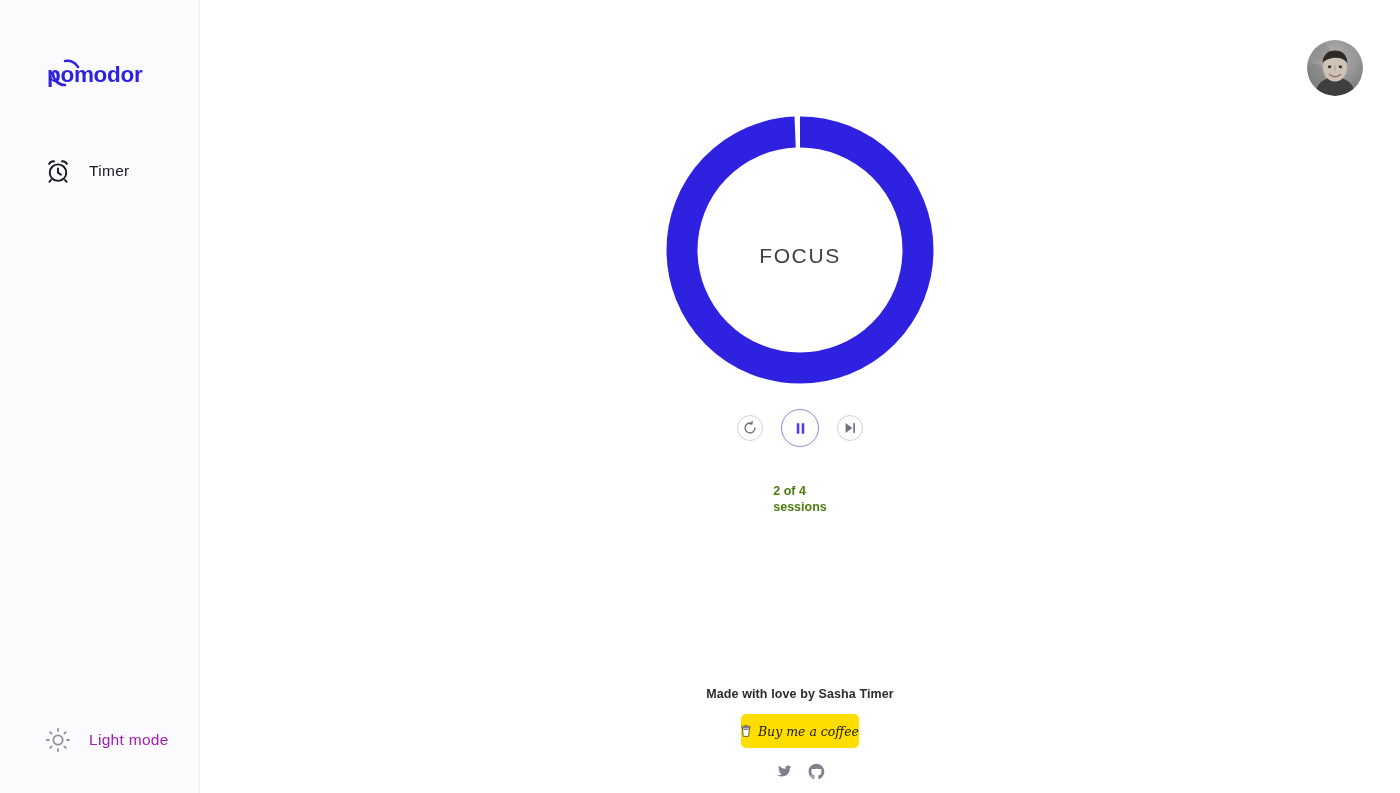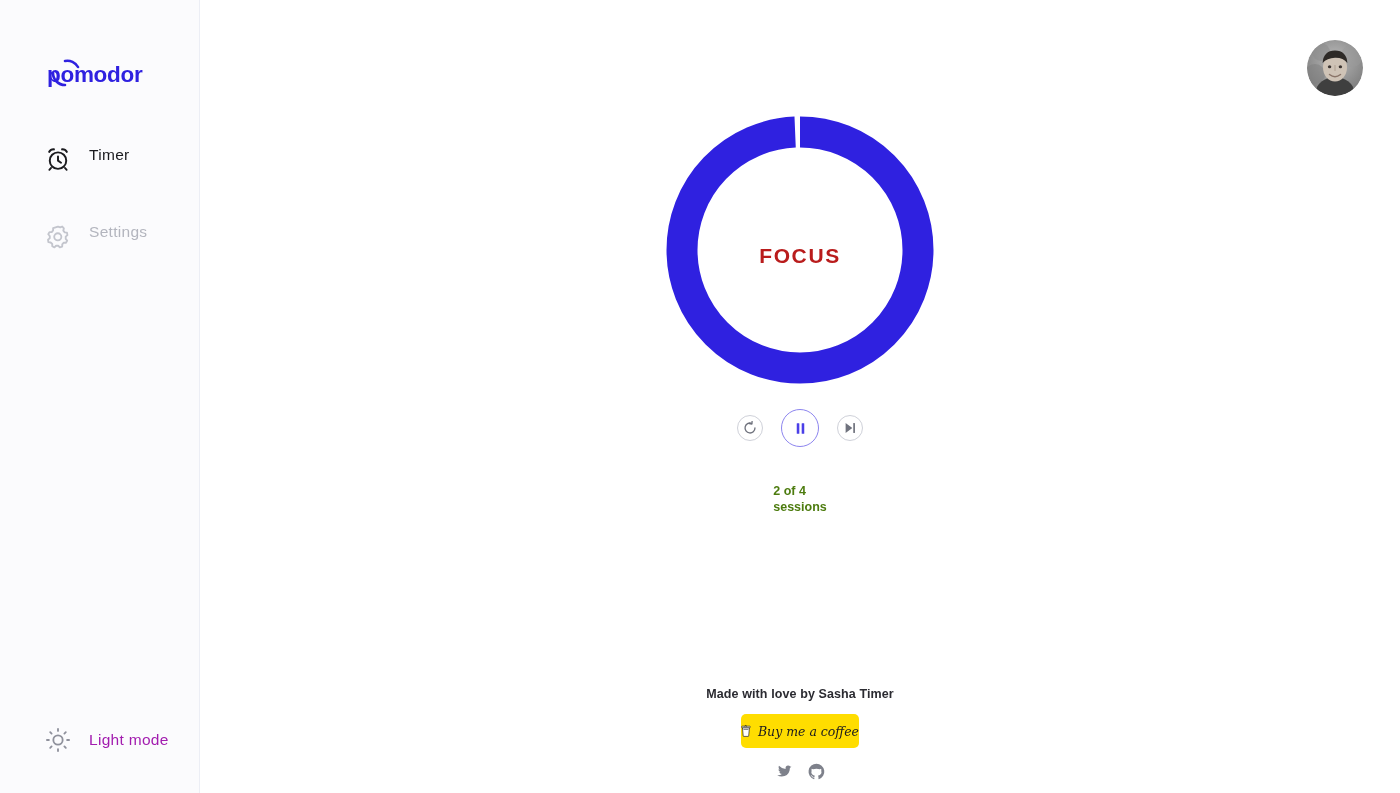--- a/index.html
+++ b/index.html
@@ -18,21 +18,21 @@
     border-right: 1px solid #eceef5;
     position: relative;
     flex: 0 0 200px;
     padding-left: 15px;
   }
   .logo-wrap { position: absolute; left: 45px; top: 55px; }
   .logo { display: block; }
 
   .nav { position: absolute; left: 0; top: 146px; width: 200px; }
   .nav-item {
-    display: flex; 
+    display: flex; align-items: center;
     height: 50px; padding-left: 45px;
     cursor: pointer;
     text-decoration: none;
   }
   .nav-item + .nav-item { margin-top: 27px; }
   .nav-icon { width: 26px; height: 26px; flex: 0 0 26px; display: block; }
   .nav-label {
     margin-left: 18px;
     font-size: 15.5px;
     letter-spacing: 0.3px;
@@ -82,22 +82,22 @@
     align-items: center; justify-content: center;
     pointer-events: none;
   }
   .time {
     font-size: 60px; font-weight: bold;
     color: #1b1b1f; letter-spacing: -1px;
     line-height: 1;
   }
   .phase {
     margin-top: 11px;
-    font-size: 21px; font-weight: bold;
-    color: #b91c1c; letter-spacing: 1.6px;
+    font-size: 21px; font-weight: normal;
+    color: #404040; letter-spacing: 1.6px;
   }
 
   .controls {
     display: flex; align-items: center; justify-content: center;
     gap: 18px;
     margin-top: 25px;
   }
   .ctl {
     border-radius: 50%;
     display: flex; align-items: center; justify-content: center;
@@ -171,30 +171,20 @@
           <circle cx="12" cy="13.5" r="7.6" fill="none" stroke="#1b1b1f" stroke-width="1.8"></circle>
           <path d="M12 9.6 L12 13.5 L14.8 15.4" fill="none" stroke="#1b1b1f" stroke-width="1.8" stroke-linecap="round" stroke-linejoin="round"></path>
           <path d="M3.9 5.4 A4.6 4.6 0 0 1 8.2 3.1" fill="none" stroke="#1b1b1f" stroke-width="1.9" stroke-linecap="round"></path>
           <path d="M20.1 5.4 A4.6 4.6 0 0 0 15.8 3.1" fill="none" stroke="#1b1b1f" stroke-width="1.9" stroke-linecap="round"></path>
           <path d="M5.6 20.2 L4 22" fill="none" stroke="#1b1b1f" stroke-width="1.7" stroke-linecap="round"></path>
           <path d="M18.4 20.2 L20 22" fill="none" stroke="#1b1b1f" stroke-width="1.7" stroke-linecap="round"></path>
         </svg>
         <span class="nav-label">Timer</span>
       </div>
 
-      <div class="nav-item inactive">
-        <svg class="nav-icon" viewBox="0 0 24 24">
-          <path d="M12 3.3 L14.1 4.1 L15.9 3.2 L17.4 5 L16.9 7 L18.2 8.6 L20.3 8.9 L20.7 11.2
-                   L19.1 12.6 L19.1 14.6 L20.5 16.2 L19.4 18.2 L17.3 18.2 L15.9 19.7 L15.9 21.8
-                   L13.7 22.5 L12.2 21 L10.2 21 L8.7 22.5 L6.7 21.5 L6.7 19.4 L5.2 18 L3.1 17.7
-                   L2.8 15.4 L4.4 14 L4.4 12 L3 10.4 L4.1 8.4 L6.2 8.4 L7.5 6.8 L7.5 4.7 Z" fill="none" stroke="#c3c5cd" stroke-width="1.7" stroke-linejoin="round"></path>
-          <circle cx="11.8" cy="12.8" r="3.3" fill="none" stroke="#c3c5cd" stroke-width="1.7"></circle>
-        </svg>
-        <span class="nav-label">Settings</span>
-      </div>
 
     </nav>
 
     <div class="mode-toggle">
       <svg class="mode-icon" viewBox="0 0 24 24">
         <circle cx="12" cy="12" r="4.3" fill="none" stroke="#8f919c" stroke-width="1.7"></circle>
         <g stroke="#8f919c" stroke-width="1.7" stroke-linecap="round">
           <path d="M12 1.8 L12 3.6"></path>
             <path d="M12 20.4 L12 22.2"></path>
           <path d="M1.8 12 L3.6 12"></path>

